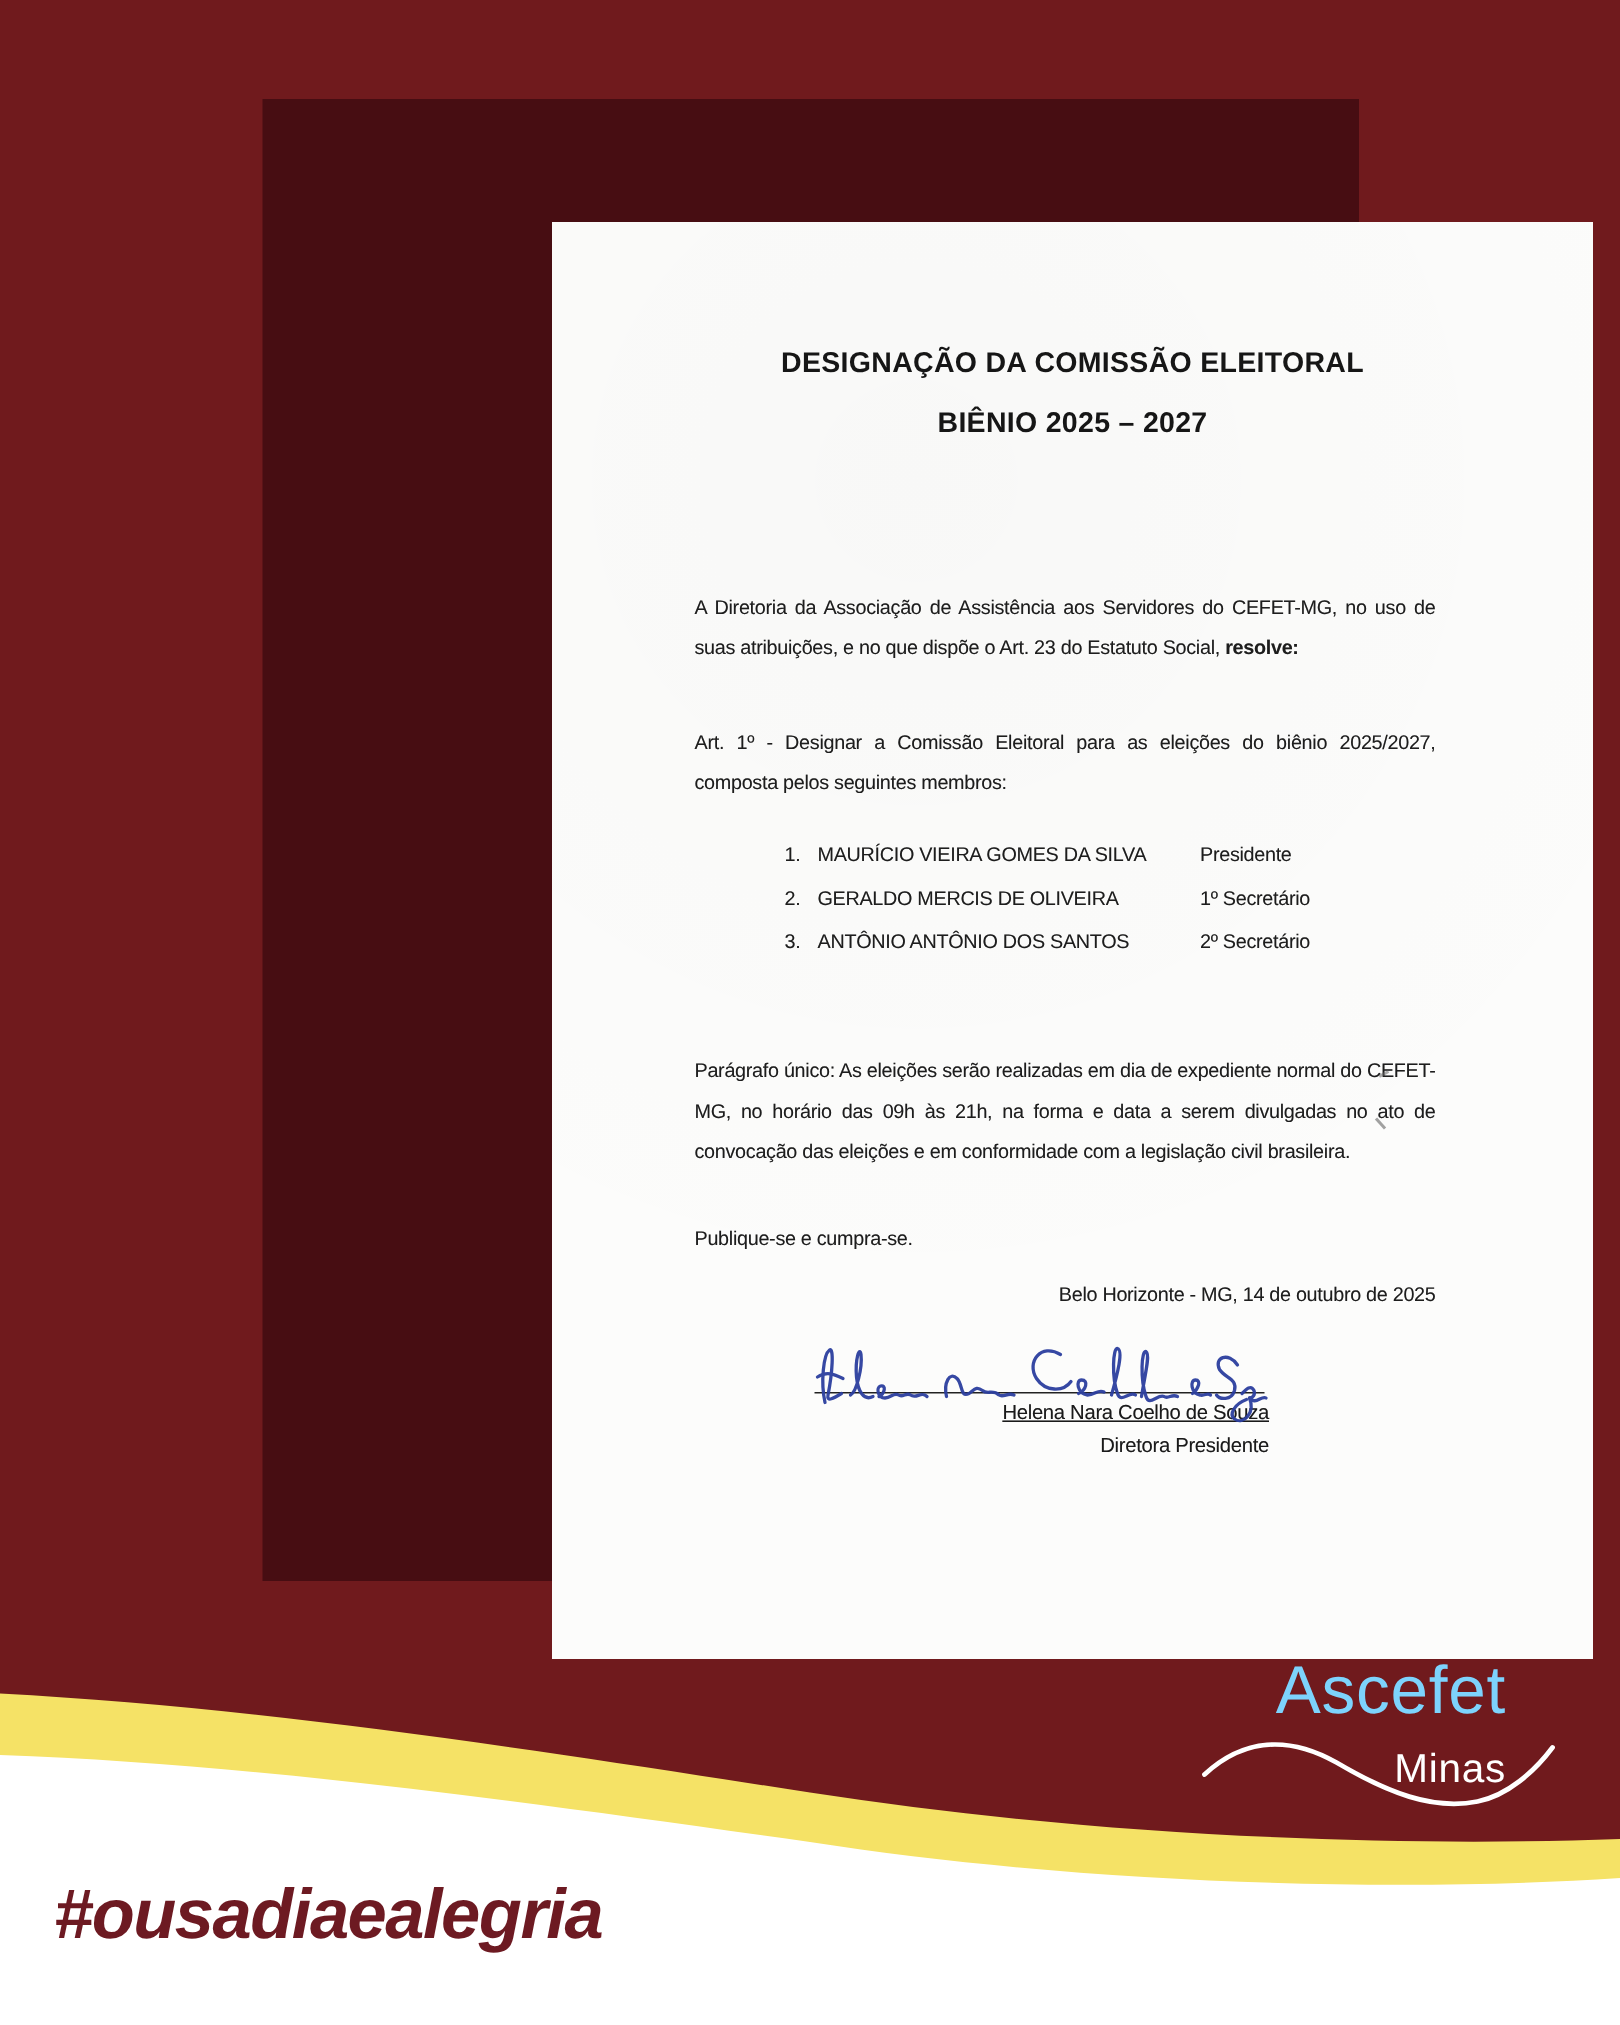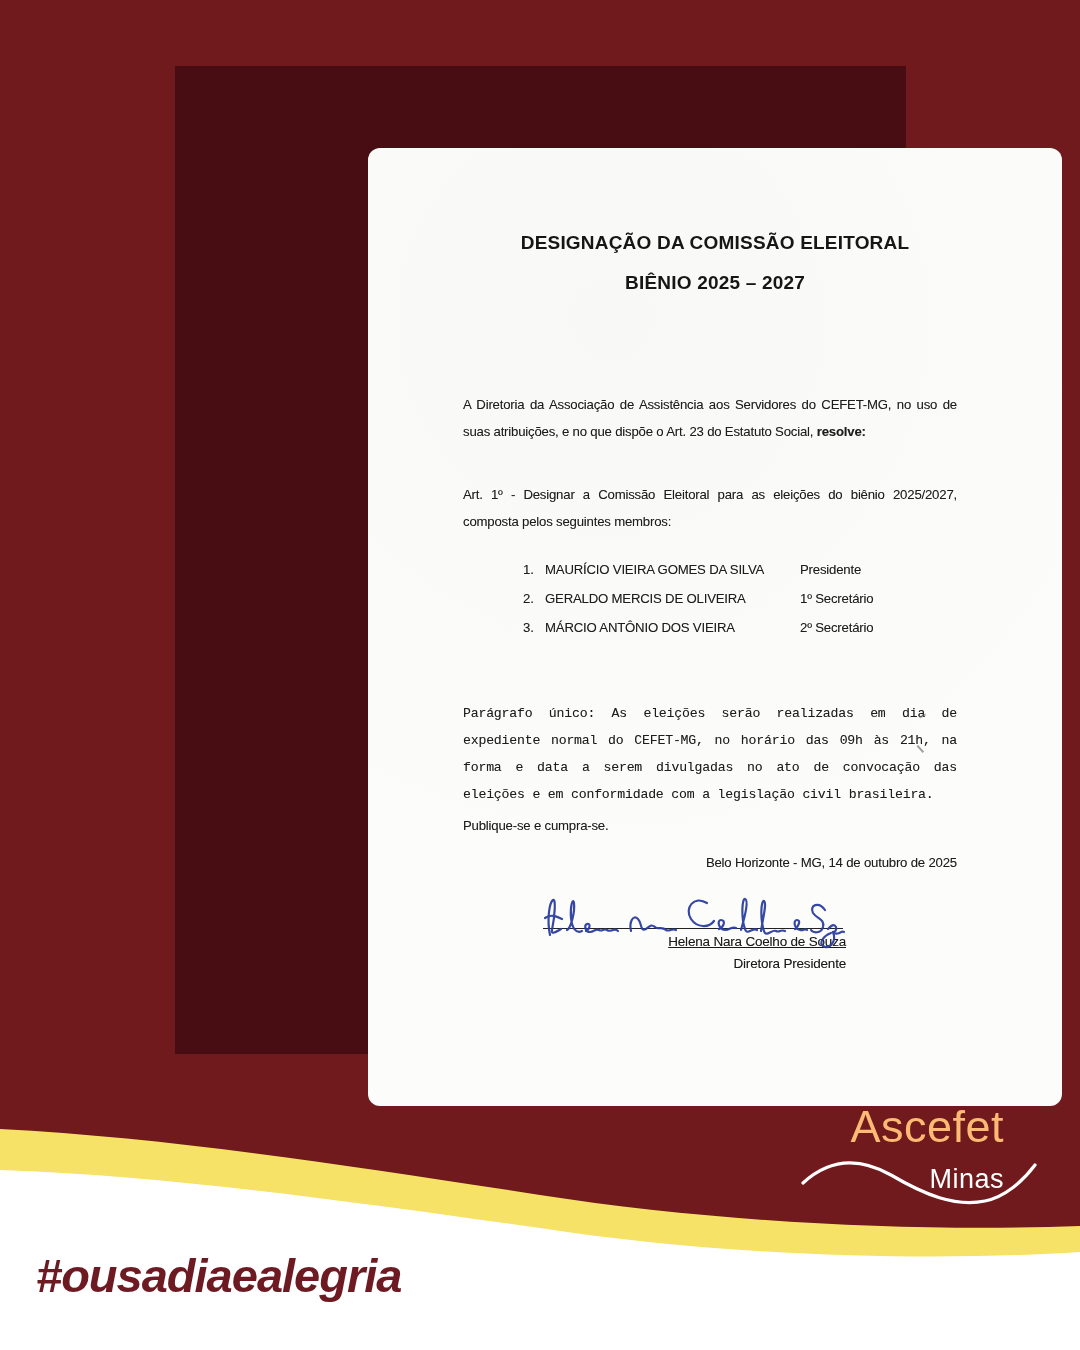--- a/index.html
+++ b/index.html
@@ -11,36 +11,35 @@
   
   .frame{
     position:absolute;left:175px;top:66px;width:731px;height:988px;
     background:#470d12;
   }
   .paper{
     position:absolute;left:193px;top:82px;width:694px;height:958px;
     background:#fcfcfb;
     background-image:radial-gradient(circle at 35% 18%, rgba(0,0,0,0.015), rgba(0,0,0,0) 65%);
     color:#1d1d1d;
-    border-radius:12px;
   }
   .doc-title{
     position:absolute;top:75px;left:0;width:694px;text-align:center;
     font-weight:bold;font-size:19px;line-height:40px;color:#161616;
     letter-spacing:.2px;
   }
   .para{
     position:absolute;left:95px;width:494px;
     font-size:13.2px;line-height:27px;letter-spacing:-0.2px;
     text-align:justify;color:#1d1d1d;
     text-shadow:0 0 .4px rgba(0,0,0,.3);
   }
   .p-intro{top:230px;}
   .p-art{top:320px;}
-  .p-unico{top:539px;font-family:Liberation Mono, monospace;}
+  .p-unico{top:539px;}
   .p-publique{top:651px;text-align:left;}
   .members{position:absolute;left:95px;top:407px;width:494px;}
   .member-row{
     position:relative;height:29px;line-height:29px;
     padding-left:60px;font-size:13.2px;letter-spacing:-0.2px;
     text-shadow:0 0 .4px rgba(0,0,0,.3);
   }
   .member-num{display:inline-block;width:22px;}
   .member-role{position:absolute;left:337px;top:0;}
   .dateline{
@@ -73,21 +72,21 @@
   .footer-wave{position:absolute;left:0;top:1080px;width:1080px;height:270px;display:block;}
   .hashtag{
     position:absolute;left:36px;top:1248px;z-index:3;
     font-style:italic;font-weight:bold;font-size:47px;letter-spacing:-1px;
     color:#6d1a22;
   }
   
   .brand{position:absolute;left:795px;top:1103px;width:245px;height:110px;color:#ffffff;}
   .brand-word{
     position:absolute;right:36px;top:0;font-size:45px;line-height:48px;
-    font-weight:normal;letter-spacing:.5px;color:#fdba74;
+    font-weight:normal;letter-spacing:.5px;color:#7dd3fc;
   }
   .brand-sub{
     position:absolute;right:36px;top:61px;font-size:27px;letter-spacing:.5px;color:#fff;
   }
   .brand-wave{position:absolute;left:0;top:52px;width:245px;height:56px;}
 </style>
 </head>
 <body>
 
 <div class="frame">
@@ -106,21 +105,21 @@
     <div class="members">
       <div class="member-row">
         <span class="member-num">1.</span><span>MAURÍCIO VIEIRA GOMES DA SILVA</span>
         <span class="member-role">Presidente</span>
       </div>
       <div class="member-row">
         <span class="member-num">2.</span><span>GERALDO MERCIS DE OLIVEIRA</span>
         <span class="member-role">1º Secretário</span>
       </div>
       <div class="member-row">
-        <span class="member-num">3.</span><span>MÁRCIO ANTÔNIO DOS VIEIRA</span>
+        <span class="member-num">3.</span><span>ANTÔNIO ANTÔNIO DOS SANTOS</span>
         <span class="member-role">2º Secretário</span>
       </div>
     </div>
 
     <p class="para p-unico">Parágrafo único: As eleições serão realizadas em dia de expediente normal do CEFET-MG, no horário das 09h às 21h, na forma e data a serem divulgadas no ato de convocação das eleições e em conformidade com a legislação civil brasileira.</p>
 
     <p class="para p-publique">Publique-se e cumpra-se.</p>
 
     <div class="dateline">Belo Horizonte - MG, 14 de outubro de 2025</div>
 

